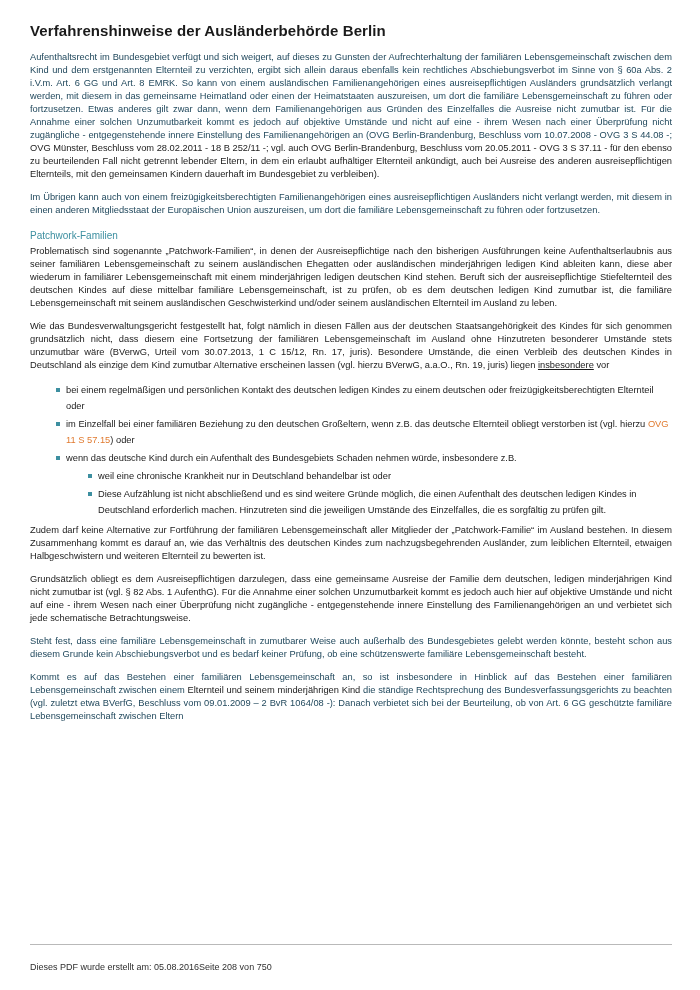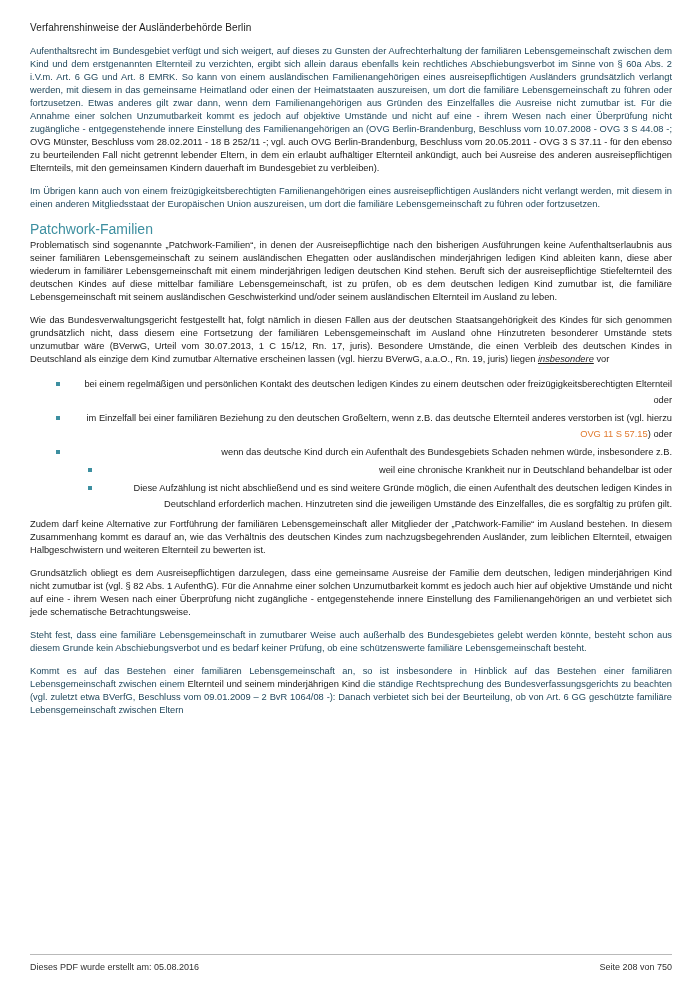--- a/index.html
+++ b/index.html
@@ -17,70 +17,69 @@
   }
   .page {
     position: absolute;
     top: 0; left: 0;
     width: 700px;
     height: 990px;
     box-sizing: border-box;
     padding: 22px 28px 0 30px;
   }
   h1.doc-title {
-    font-size: 10px;
-    font-weight: normal;
+    font-size: 15px;
+    font-weight: bold;
     color: #1a1a1a;
     margin: 0 0 12px 0;
     letter-spacing: 0.1px;
   }
   p.body-text {
     font-size: 9.3px;
     line-height: 13px;
     text-align: justify;
     color: #234a5e;
     margin: 0 0 10px 0;
   }
   p.body-dark {
     color: #1b1b1b;
   }
   .teal-head {
-    font-size: 14px;
+    font-size: 10px;
     color: #3d8fa0;
     margin: 12px 0 3px 0;
     line-height: 13px;
   }
   .bold {
     font-weight: normal;
   }
   .linkish {
     color: #e07a2f;
   }
   .underline {
     text-decoration: underline;
-    font-style: italic;
   }
   ul.lvl1 {
     list-style: none;
     margin: 0 0 6px 0;
     padding: 0 0 0 26px;
   }
   ul.lvl2 {
     list-style: none;
     margin: 2px 0 2px 0;
     padding: 0 0 0 22px;
   }
   ul.lvl1 > li, ul.lvl2 > li {
     position: relative;
     font-size: 9.3px;
     line-height: 16px;
     color: #1b1b1b;
     margin: 0 0 2px 0;
     padding-left: 10px;
-    text-align: right;
+    text-align: left;
   }
   ul.lvl1 > li:before {
     content: "";
     position: absolute;
     left: 0;
     top: 6px;
     width: 4px;
     height: 4px;
     background: #3d8fa0;
   }
@@ -92,23 +91,23 @@
     width: 4px;
     height: 4px;
     background: #3d8fa0;
   }
   .footer {
     position: absolute;
     left: 30px;
     right: 28px;
     bottom: 18px;
     border-top: 1px solid #b9b9b9;
-    padding-top: 7px;
+    padding-top: 17px;
     display: flex;
-    justify-content: space-between;
+    justify-content: flex-start;
     font-size: 9px;
     color: #2f2f2f;
   }
 </style>
 </head>
 <body>
 
 <div class="page">
 
   <h1 class="doc-title">Verfahrenshinweise der Ausländerbehörde Berlin</h1>
@@ -118,21 +117,21 @@
   <p class="body-text"><span>Im Übrigen kann auch von einem </span><span class="bold">freizügigkeitsberechtigten Familienangehörigen</span><span> eines ausreisepflichtigen Ausländers nicht verlangt werden, mit diesem in einen anderen Mitgliedsstaat der Europäischen Union auszureisen, um dort die familiäre Lebensgemeinschaft zu führen oder fortzusetzen.</span></p>
 
   <p class="teal-head">Patchwork-Familien</p>
 
   <p class="body-text body-dark"><span>Problematisch sind sogenannte „</span><span class="bold">Patchwork-Familien“</span><span>, in denen der Ausreisepflichtige nach den bisherigen Ausführungen keine Aufenthaltserlaubnis aus seiner familiären Lebensgemeinschaft zu seinem ausländischen Ehegatten oder ausländischen minderjährigen ledigen Kind ableiten kann, diese aber wiederum in familiärer Lebensgemeinschaft mit einem minderjährigen ledigen deutschen Kind stehen. Beruft sich der ausreisepflichtige Stiefelternteil des deutschen Kindes auf diese mittelbar familiäre Lebensgemeinschaft, ist zu prüfen, ob es dem deutschen ledigen Kind zumutbar ist, die familiäre Lebensgemeinschaft mit seinem ausländischen Geschwisterkind und/oder seinem ausländischen Elternteil im Ausland zu leben.</span></p>
 
   <p class="body-text body-dark"><span>Wie das Bundesverwaltungsgericht festgestellt hat, folgt nämlich in diesen Fällen aus der deutschen Staatsangehörigkeit des Kindes für sich genommen grundsätzlich nicht, dass diesem eine Fortsetzung der familiären Lebensgemeinschaft im Ausland ohne Hinzutreten besonderer Umstände stets unzumutbar wäre (BVerwG, Urteil vom 30.07.2013, 1 C 15/12, Rn. 17, juris). Besondere Umstände, die einen Verbleib des deutschen Kindes in Deutschland als einzige dem Kind zumutbar Alternative erscheinen lassen (vgl. hierzu BVerwG, a.a.O., Rn. 19, juris) liegen </span><span class="underline">insbesondere</span><span> vor</span></p>
 
   <ul class="lvl1">
     <li><span>bei einem regelmäßigen und persönlichen Kontakt des deutschen ledigen Kindes zu einem deutschen oder freizügigkeitsberechtigten Elternteil oder</span></li>
-    <li><span>im Einzelfall bei einer familiären Beziehung zu den deutschen Großeltern, wenn z.B. das deutsche Elternteil anderes verstorben ist (vgl. hierzu </span><span class="linkish">OVG 11 S 57.15</span><span>) oder</span></li>
+    <li><span>im Einzelfall bei einer familiären Beziehung zu den deutschen Großeltern, wenn z.B. das deutsche Elternteil obliegt verstorben ist (vgl. hierzu </span><span class="linkish">OVG 11 S 57.15</span><span>) oder</span></li>
     <li>
       <span>wenn das deutsche Kind durch ein Aufenthalt des Bundesgebiets Schaden nehmen würde, insbesondere z.B.</span>
       <ul class="lvl2">
         <li><span>weil eine chronische Krankheit nur in Deutschland behandelbar ist oder</span></li>
         <li><span>Diese Aufzählung ist nicht abschließend und es sind weitere Gründe möglich, die einen Aufenthalt des deutschen ledigen Kindes in Deutschland erforderlich machen. Hinzutreten sind die jeweiligen Umstände des Einzelfalles, die es sorgfältig zu prüfen gilt.</span></li>
       </ul>
     </li>
   </ul>
 
   <p class="body-text body-dark">Zudem darf keine Alternative zur Fortführung der familiären Lebensgemeinschaft aller Mitglieder der „Patchwork-Familie“ im Ausland bestehen. In diesem Zusammenhang kommt es darauf an, wie das Verhältnis des deutschen Kindes zum nachzugsbegehrenden Ausländer, zum leiblichen Elternteil, etwaigen Halbgeschwistern und weiteren Elternteil zu bewerten ist.</p>

